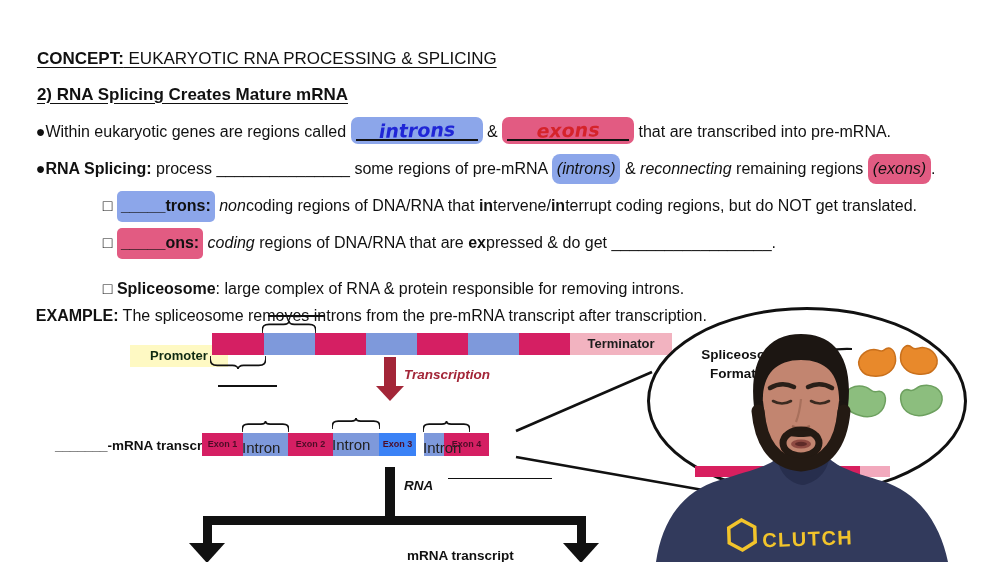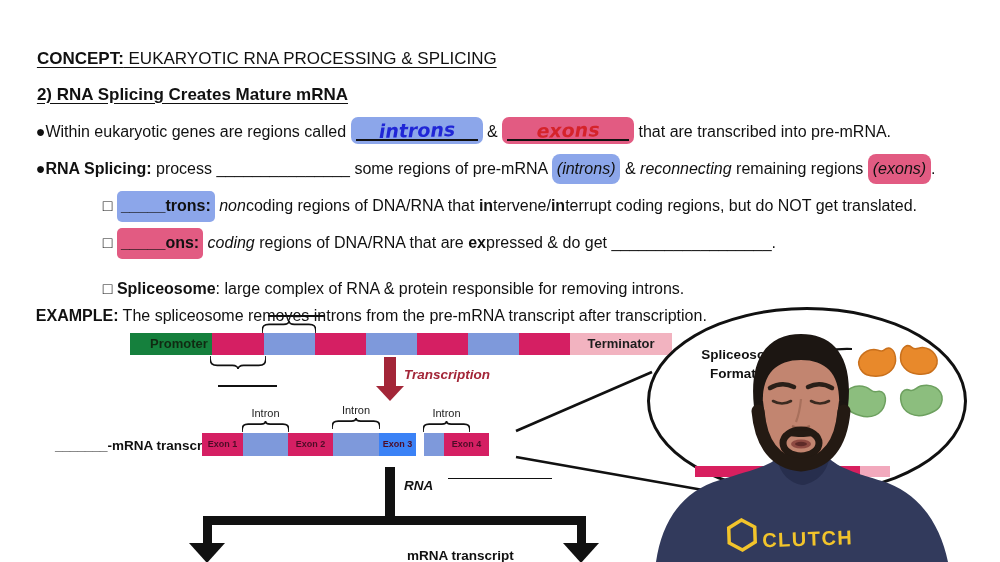--- a/index.html
+++ b/index.html
@@ -28,21 +28,21 @@
   .tag-pink{background:#e25b82;}
   
   .term-box{display:inline-block;padding:0 4px 1px 4px;border-radius:5px;font-weight:bold;}
   
   .abs{position:absolute;}
   .seg{position:absolute;top:333px;height:22px;}
   .seg2{position:absolute;top:433px;height:23px;}
   .cap-label{font-size:13px;font-weight:bold;text-align:center;line-height:22px;color:#102a12;}
   .exon-label{font-size:9px;font-weight:bold;color:#4d0c26;text-align:center;line-height:23px;}
   .blank-rule{position:absolute;border-bottom:2px solid #111;}
-  .intron-lab{position:absolute;font-size:11px;color:#222;text-align:center;}
+  .intron-lab{position:absolute;font-size:15px;color:#222;text-align:left;margin-top:32px;}
   .dred{color:#a32638;}
   .black-bar{position:absolute;background:#111;}
   .tri-down{position:absolute;width:0;height:0;border-left:18px solid transparent;
             border-right:18px solid transparent;border-top:20px solid #111;}
   .bubble{position:absolute;left:647px;top:307px;width:320px;height:188px;background:#fff;
           border:3.5px solid #111;border-radius:50%;box-sizing:border-box;}
   .bubble-label{position:absolute;font-size:13.5px;font-weight:bold;text-align:center;line-height:19px;}
 </style>
 </head>
 <body>
@@ -74,21 +74,21 @@
   </div>
 
   <div class="line sub-indent" style="top:244px;">
     <span>□ </span><span class="b">Spliceosome</span><span>: large complex of RNA &amp; protein responsible for removing introns.</span>
   </div>
 
   <div class="line" style="left:18px;top:271px;">
     <span class="b">EXAMPLE:</span><span> The spliceosome removes introns from the pre-mRNA transcript after transcription.</span>
   </div>
 
-  <div class="seg cap-label" style="left:130px;width:98px;background:#15803d;">Promoter</div>
+  <div class="seg cap-label" style="left:130px;width:98px;background:#fef9c3;margin-top:12px;">Promoter</div>
   <div class="seg" style="left:212px;width:52px;background:#d51f63;"></div>
   <div class="seg" style="left:264px;width:51px;background:#7e99db;"></div>
   <div class="seg" style="left:315px;width:51px;background:#d51f63;"></div>
   <div class="seg" style="left:366px;width:51px;background:#7e99db;"></div>
   <div class="seg" style="left:417px;width:51px;background:#d51f63;"></div>
   <div class="seg" style="left:468px;width:51px;background:#7e99db;"></div>
   <div class="seg" style="left:519px;width:51px;background:#d51f63;"></div>
   <div class="seg cap-label" style="left:570px;width:102px;background:#f2b3c0;color:#1d1d1d;">Terminator</div>
 
   <div class="blank-rule" style="left:268px;top:315px;width:57px;"></div>

